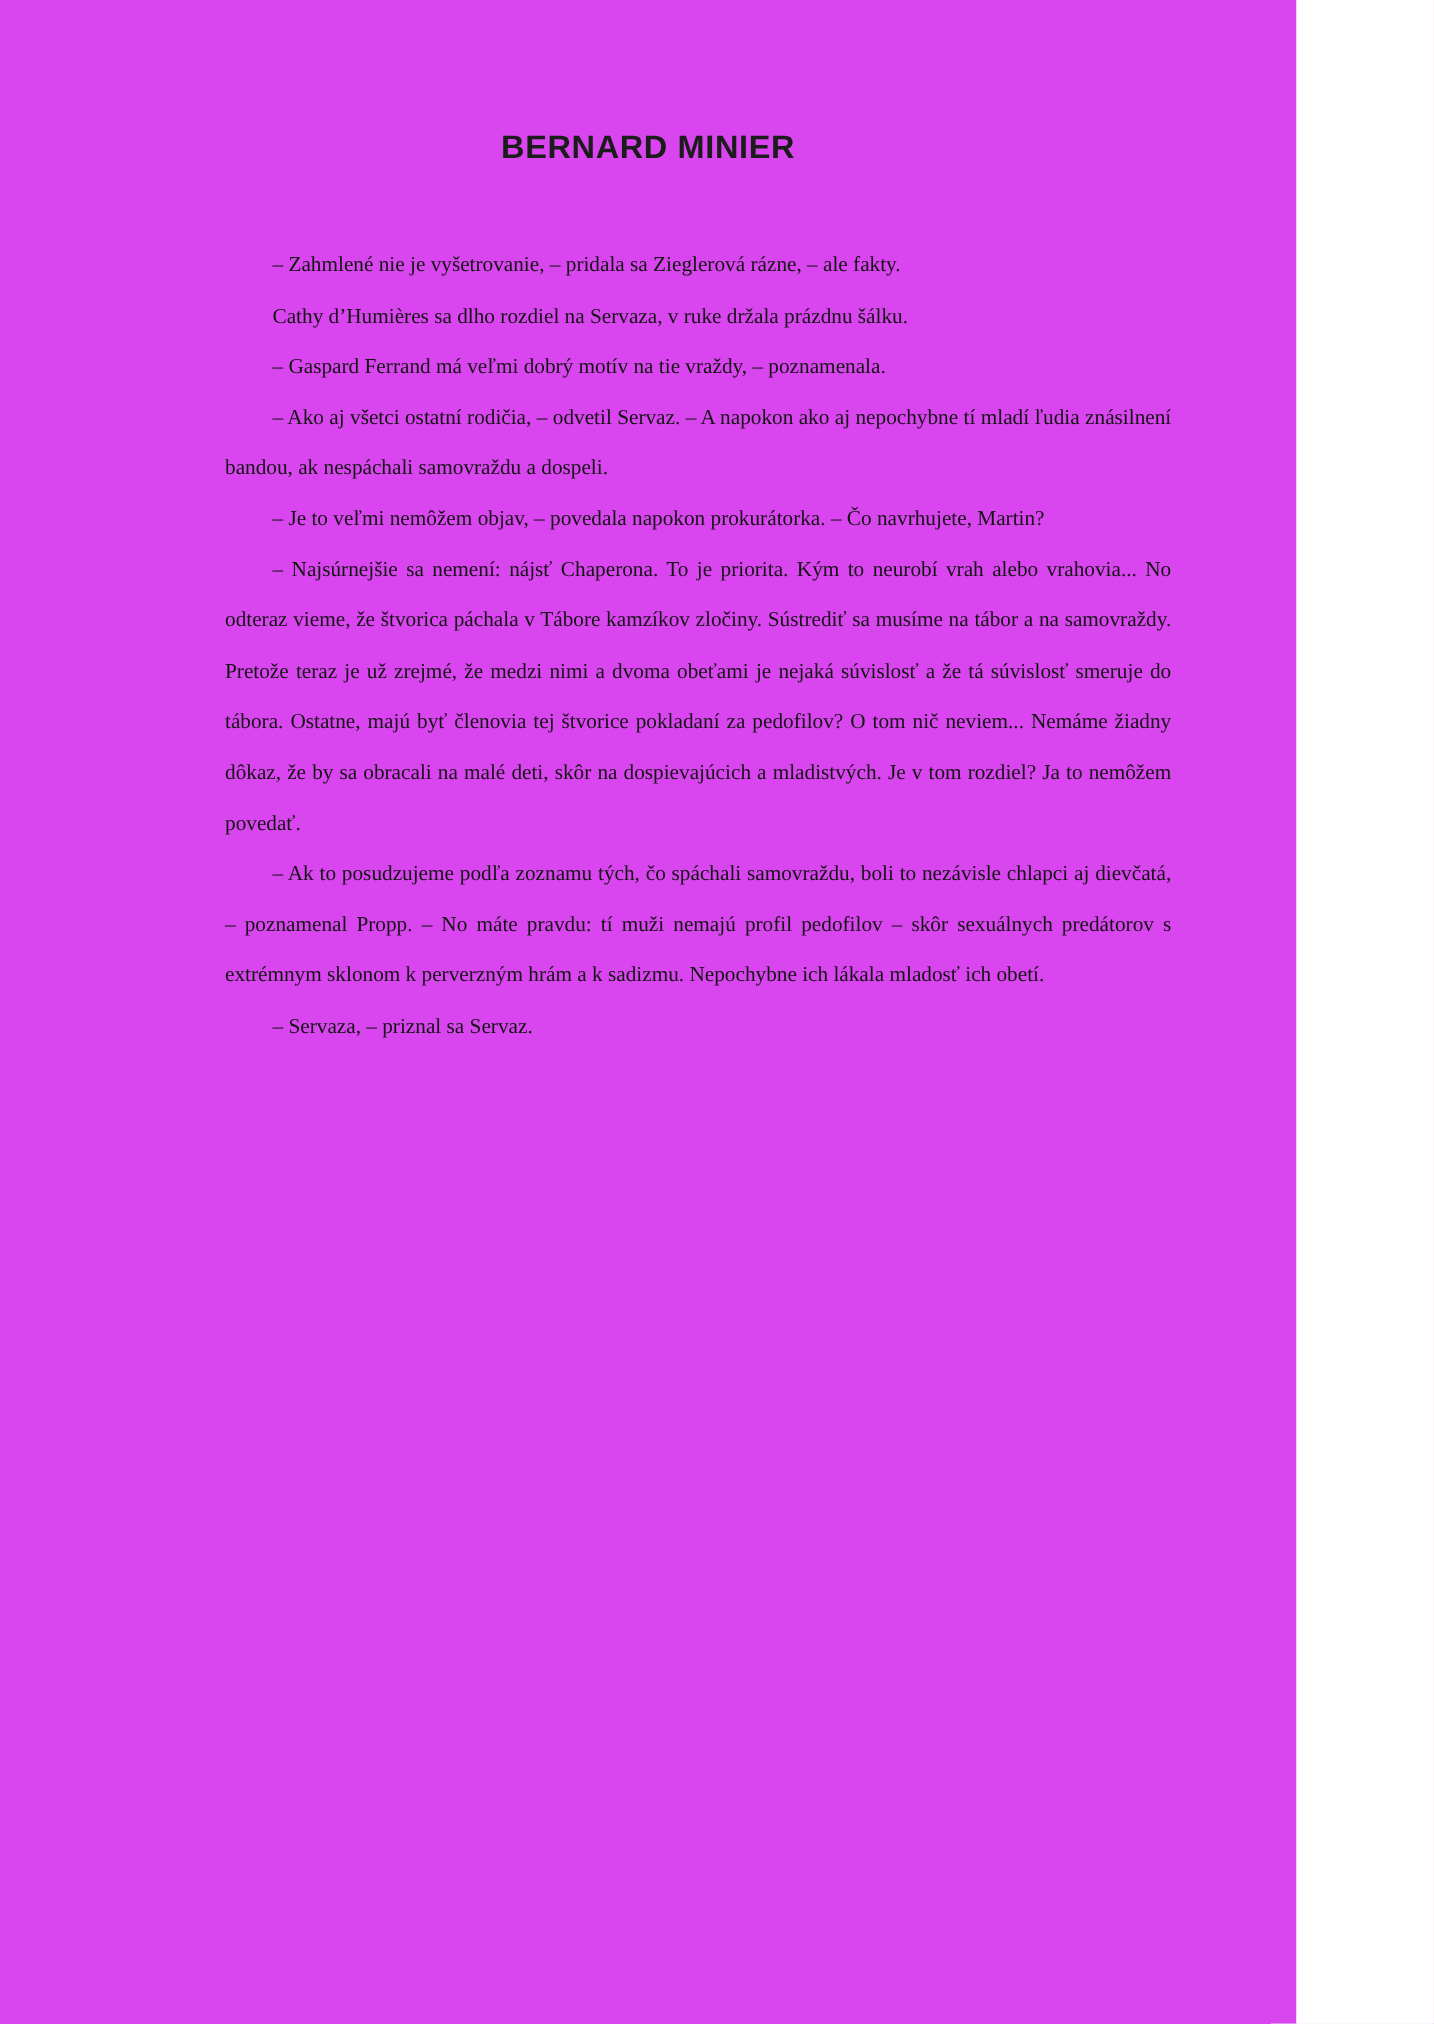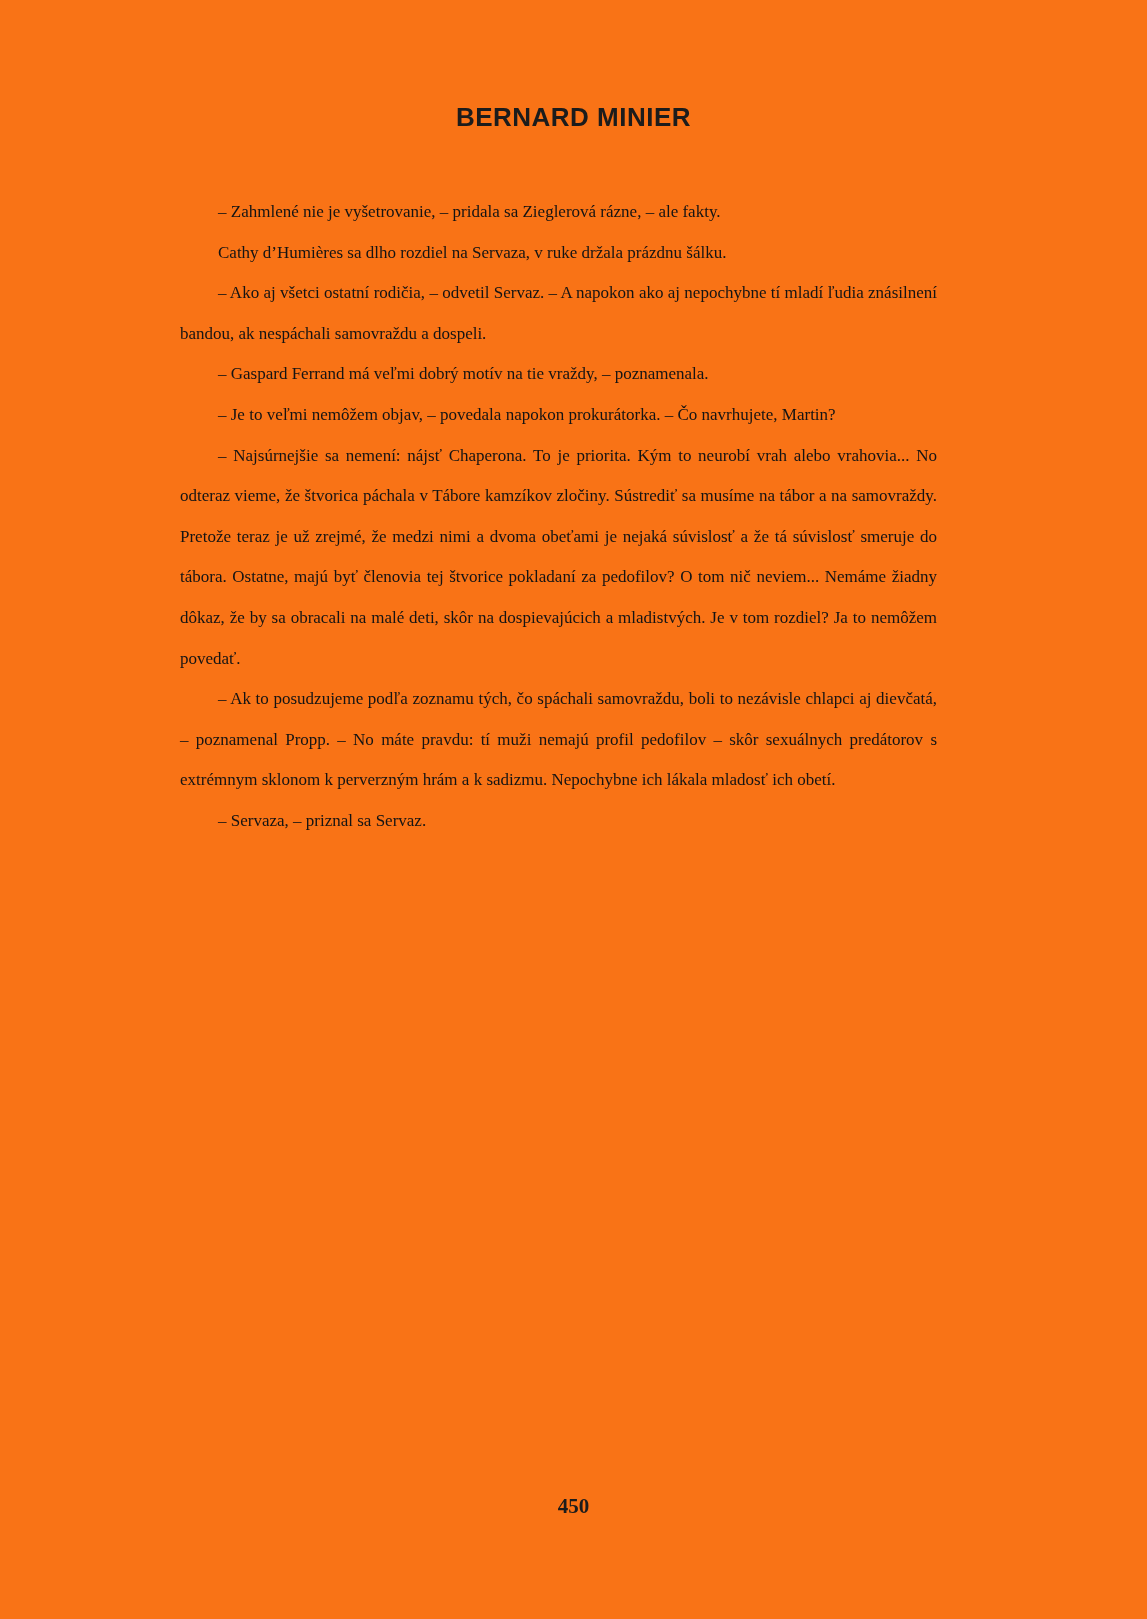--- a/index.html
+++ b/index.html
@@ -2,23 +2,23 @@
 <html><head>
 <meta charset="utf-8">
 <style>
   html, body {
     margin: 0;
     padding: 0;
     background: #ffffff;
   }
   .page {
     position: relative;
-    width: 1147px;
+    width: 1037px;
     height: 1619px;
-    background: #f97316;
+    background: #d946ef;
     overflow: hidden;
     font-family: "Liberation Serif", "DejaVu Serif", serif;
     color: #141414;
   }
   .running-head {
     position: absolute;
     top: 102px;
     left: 0;
     width: 100%;
     text-align: center;
@@ -59,23 +59,22 @@
 </head>
 <body>
 
 <div class="page">
 
   <div class="running-head">BERNARD MINIER</div>
 
   <div class="body-text">
     <p>– Zahmlené nie je vyšetrovanie, – pridala sa Zieglerová rázne, – ale fakty.</p>
     <p>Cathy d’Humières sa dlho rozdiel na Servaza, v ruke držala prázdnu šálku.</p>
+    <p>– Gaspard Ferrand má veľmi dobrý motív na tie vraždy, – poznamenala.</p>
     <p>– Ako aj všetci ostatní rodičia, – odvetil Servaz. – A napokon ako aj nepochybne tí mladí ľudia znásilnení bandou, ak nespáchali samovraždu a dospeli.</p>
-    <p>– Gaspard Ferrand má veľmi dobrý motív na tie vraždy, – poznamenala.</p>
     <p>– Je to veľmi nemôžem objav, – povedala napokon prokurátorka. – Čo navrhujete, Martin?</p>
     <p>– Najsúrnejšie sa nemení: nájsť Chaperona. To je priorita. Kým to neurobí vrah alebo vrahovia... No odteraz vieme, že štvorica páchala v Tábore kamzíkov zločiny. Sústrediť sa musíme na tábor a na samovraždy. Pretože teraz je už zrejmé, že medzi nimi a dvoma obeťami je nejaká súvislosť a že tá súvislosť smeruje do tábora. Ostatne, majú byť členovia tej štvorice pokladaní za pedofilov? O tom nič neviem... Nemáme žiadny dôkaz, že by sa obracali na malé deti, skôr na dospievajúcich a mladistvých. Je v tom rozdiel? Ja to nemôžem povedať.</p>
     <p>– Ak to posudzujeme podľa zoznamu tých, čo spáchali samovraždu, boli to nezávisle chlapci aj dievčatá, – poznamenal Propp. – No máte pravdu: tí muži nemajú profil pedofilov – skôr sexuálnych predátorov s extrémnym sklonom k perverzným hrám a k sadizmu. Nepochybne ich lákala mladosť ich obetí.</p>
     <p>– Servaza, – priznal sa Servaz.</p>
   </div>
 
-  <div class="page-number">450</div>
 
 </div>
 
 </body></html>

